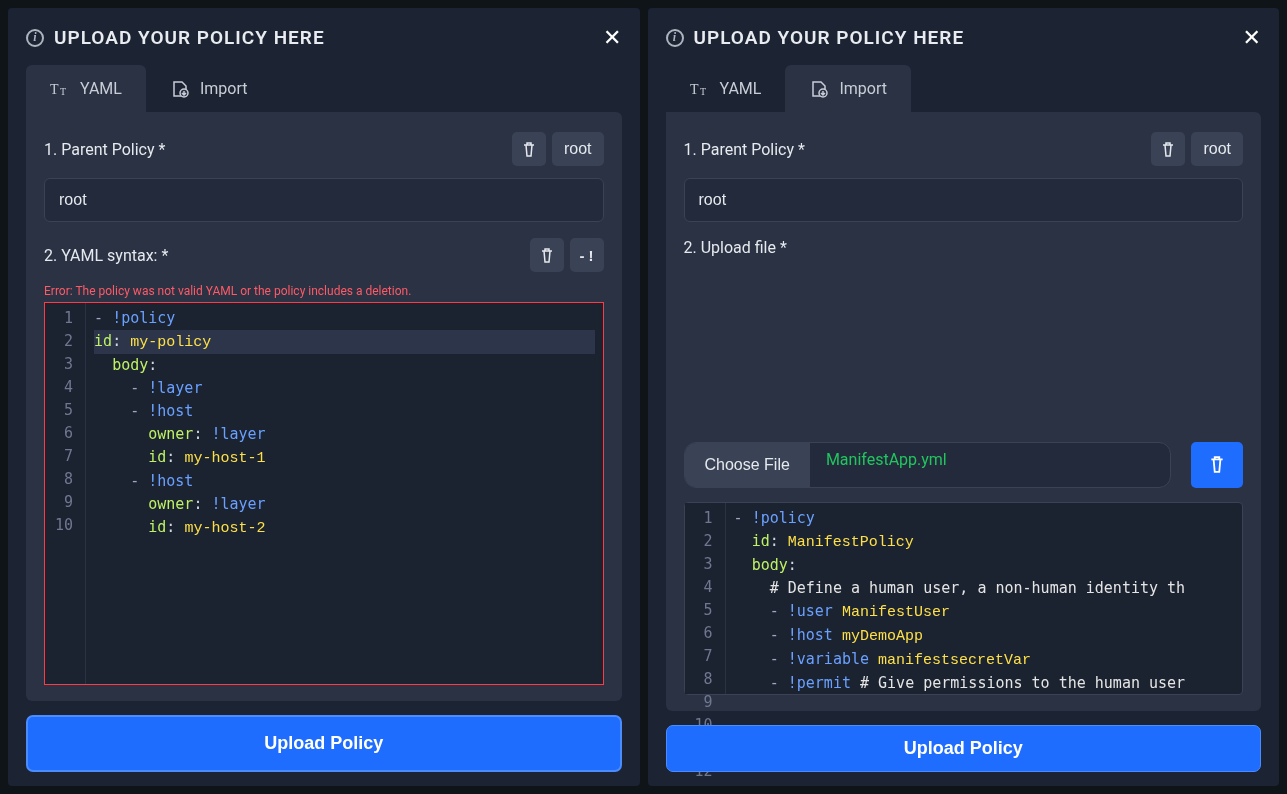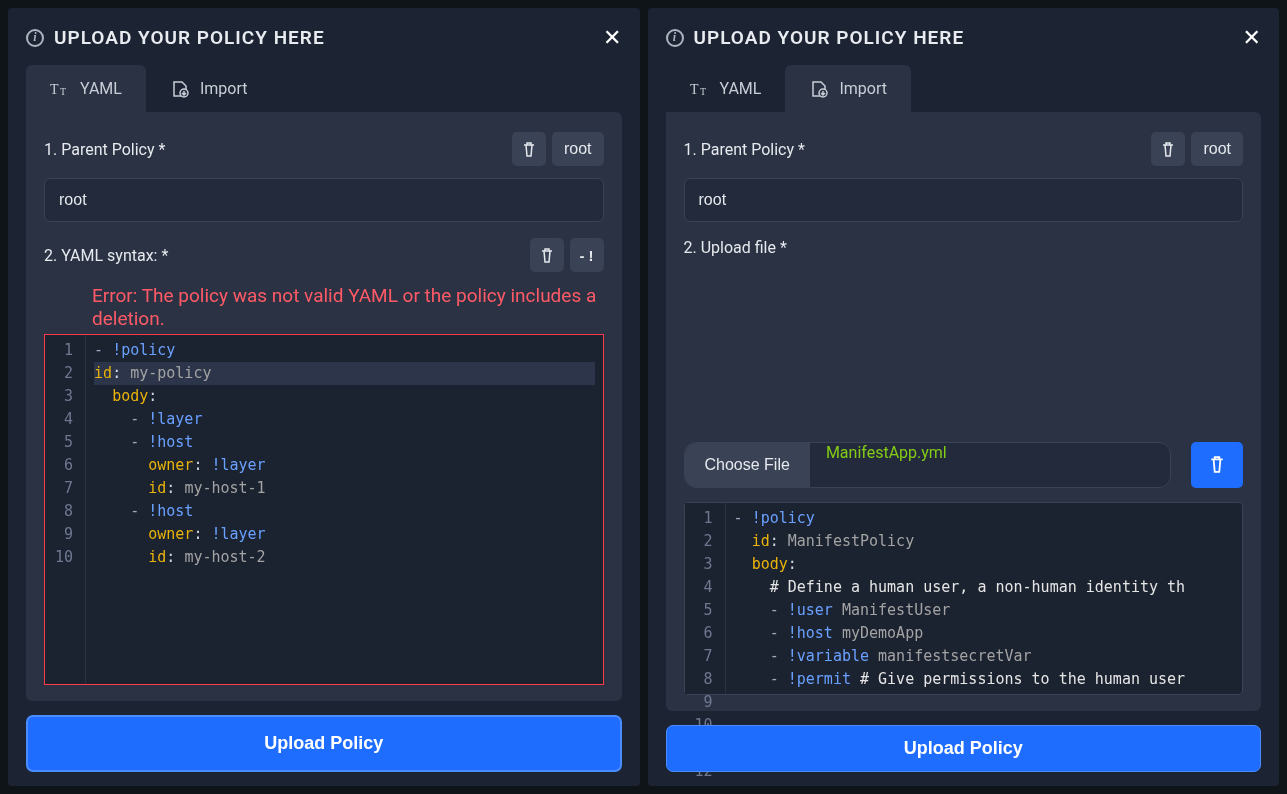--- a/index.html
+++ b/index.html
@@ -117,23 +117,22 @@
     background: #222a3b;
     border: 1px solid #3a4356;
     border-radius: 6px;
     padding: 12px 14px;
     color: #e6e9ed;
     font-size: 16px;
     margin-bottom: 16px;
   }
   .error-line {
     color: #ff5a66;
-    font-size: 19px;
+    font-size: 12px;
     margin-bottom: 4px;
-    margin-left: 48px;
   }
   .editor-wrap {
     border: 1px solid #ff3a47;
     flex: 1;
     display: flex;
     background: #1b2230;
     min-height: 0;
   }
   .editor-wrap.noerr { border: 1px solid #3a4356; border-radius: 4px; }
   .gutter {
@@ -154,22 +153,22 @@
     font-size: 15px;
     line-height: 23px;
     white-space: pre;
     overflow: auto;
     color: #d2d8e3;
     min-width: 0;
   }
   .code .ln { display:block; }
   .code .hl { background: #2c3549; display:block; }
   .t-tag { color: #6aa1ff; } 
-  .t-key { color: #eab308; } 
-  .t-str { color: #a3a3a3; } 
+  .t-key { color: #bef264; } 
+  .t-str { color: #fde047; font-family: Liberation Mono, monospace; } 
   .t-punc { color: #d2d8e3; }
   .t-cmt { color: #e5e5e5; }
   .t-dash { color: #9fa8c0; }
   .upload-row {
     display: flex;
     gap: 14px;
     align-items: stretch;
     margin-bottom: 14px;
   }
   .file-combo {
@@ -183,22 +182,22 @@
   .choose-btn {
     background: #3a4356;
     border: none;
     color: #e6e9ed;
     padding: 0 20px;
     font-size: 16px;
     cursor: pointer;
   }
   .file-name {
     flex: 1;
-    padding: 0 16px;
-    color: #84cc16;
+    padding: 7px 16px;
+    color: #22c55e;
     font-size: 16px;
   }
   .preview-label {
     font-size: 15px;
     color: #cbd0db;
     margin-bottom: 6px;
   }
   .primary-btn {
     margin-top: 14px;
     background: #1e6dff;

